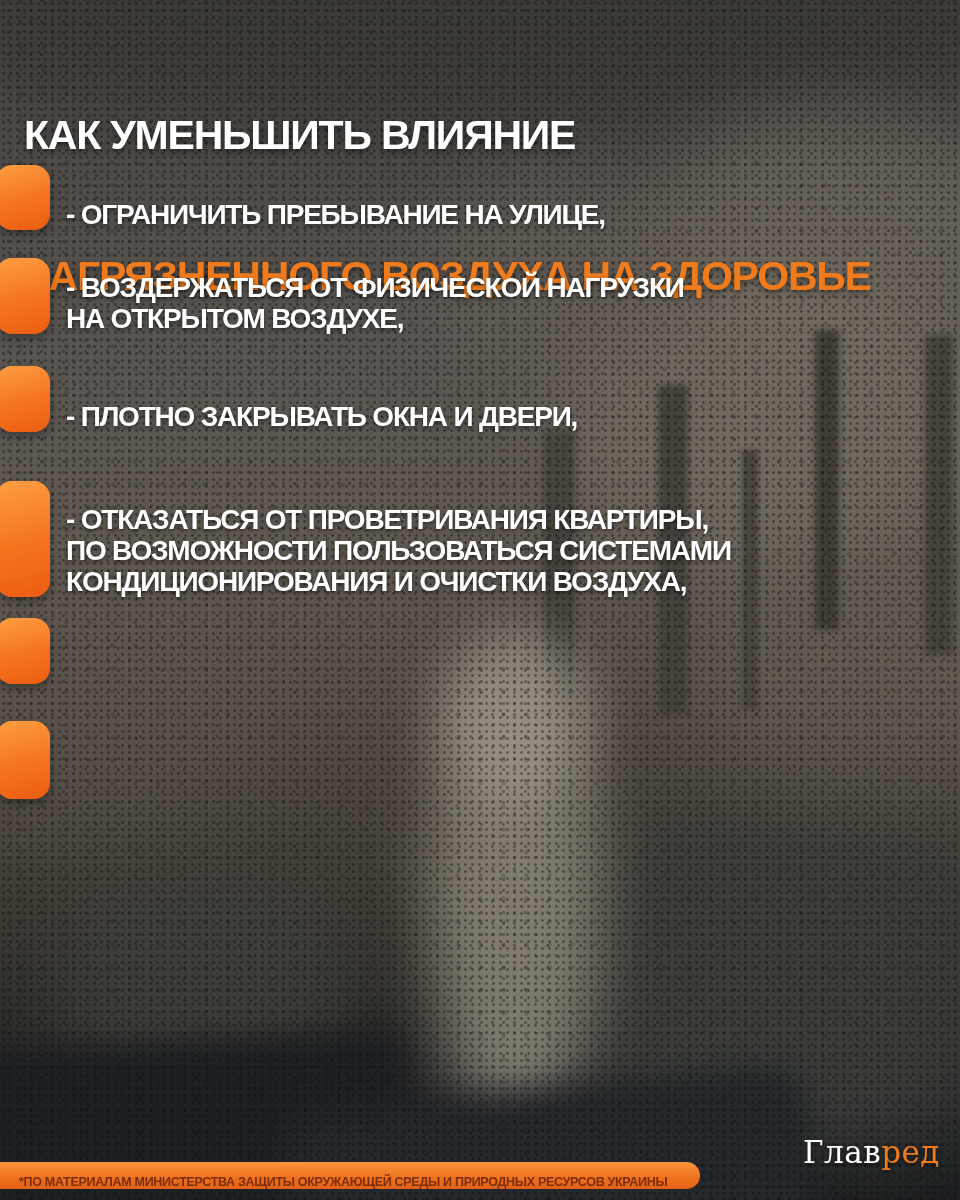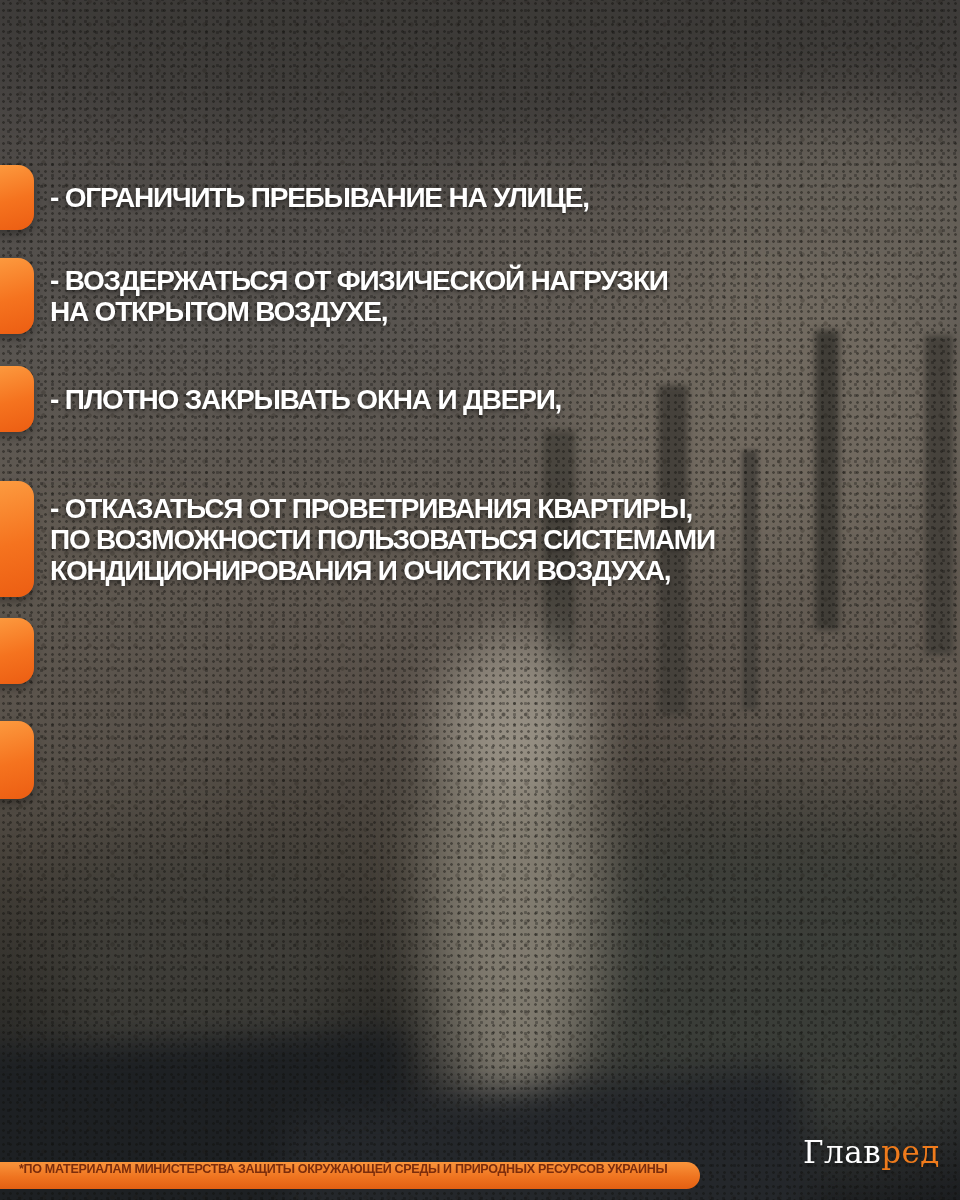--- a/index.html
+++ b/index.html
@@ -26,38 +26,38 @@
   
   .title{
     position:absolute;left:24px;top:18px;margin:0;
     font-size:41px;line-height:47px;font-weight:bold;letter-spacing:-1.2px;
     text-transform:uppercase;white-space:pre;
     text-shadow:0 3px 6px rgba(0,0,0,0.45);
   }
   .title .l1{color:#ffffff;display:block;}
   .title .l2{color:#ef7b1c;display:block;}
   
-  .item{position:absolute;left:0;right:20px;display:flex;align-items:center;}
+  .item{position:absolute;left:0;right:20px;display:flex;align-items:flex-end;padding-left:16px;}
   .tab{
     flex:none;width:54px;margin-left:-20px;border-radius:16px;
     background:linear-gradient(165deg,#fd9e42 0%,#f5731f 55%,#ec5d12 100%);
     box-shadow:0 4px 10px rgba(0,0,0,0.35);
   }
   .tip-text{
     margin-left:16px;color:#ffffff;font-weight:bold;
     font-size:28px;line-height:31px;letter-spacing:-1.2px;
     white-space:pre;text-transform:uppercase;
     text-shadow:0 2px 4px rgba(0,0,0,0.5);
   }
   
   .source-bar{
     position:absolute;left:0;top:1162px;width:700px;height:27px;
     border-radius:0 14px 14px 0;
     background:linear-gradient(180deg,#f9953c 0%,#ef7420 55%,#e35f12 100%);
-    display:flex;align-items:flex-start;overflow:hidden;
+    display:flex;align-items:flex-end;overflow:hidden;
   }
   .source-bar span{
     padding-left:19px;white-space:nowrap;
     font-size:12.5px;font-weight:bold;letter-spacing:-0.3px;
     color:#7c2d0c;text-transform:uppercase;
   }
   
   .logo{
     position:absolute;left:803px;top:1134px;
     font-family:"DejaVu Serif",serif;font-weight:normal;font-size:31px;
@@ -86,20 +86,24 @@
     <div class="blob" style="left:560px;top:820px;width:430px;height:330px;background:#3c3f3a;filter:blur(48px);opacity:.9;border-radius:30%;"></div>
     <div class="blob" style="left:430px;top:690px;width:170px;height:430px;background:#8d877a;filter:blur(30px);opacity:.85;border-radius:45%;"></div>
     <div class="blob" style="left:440px;top:630px;width:150px;height:170px;background:#9b9488;filter:blur(26px);opacity:.8;"></div>
     <div class="blob" style="left:60px;top:850px;width:280px;height:240px;background:#43423d;filter:blur(35px);opacity:.7;border-radius:30%;"></div>
     <div class="blob" style="left:-30px;top:1040px;width:440px;height:220px;background:#1d2023;filter:blur(14px);border-radius:8%;transform:rotate(-3deg);"></div>
     <div class="blob" style="left:290px;top:1090px;width:520px;height:180px;background:#24272b;filter:blur(16px);border-radius:10%;transform:rotate(-6deg);"></div>
   </div>
 
   <div class="layer dots"></div>
 
+  <h1 class="title">
+    <span class="l1">КАК УМЕНЬШИТЬ ВЛИЯНИЕ</span>
+    <span class="l2">ЗАГРЯЗНЕННОГО ВОЗДУХА НА ЗДОРОВЬЕ</span>
+  </h1>
 
   <div class="item" style="top:165px;">
     <div class="tab" style="height:65px;"></div>
     <div class="tip-text">- ОГРАНИЧИТЬ ПРЕБЫВАНИЕ НА УЛИЦЕ,</div>
   </div>
   <div class="item" style="top:258px;">
     <div class="tab" style="height:76px;"></div>
     <div class="tip-text">- ВОЗДЕРЖАТЬСЯ ОТ ФИЗИЧЕСКОЙ НАГРУЗКИ
 НА ОТКРЫТОМ ВОЗДУХЕ,</div>
   </div>

